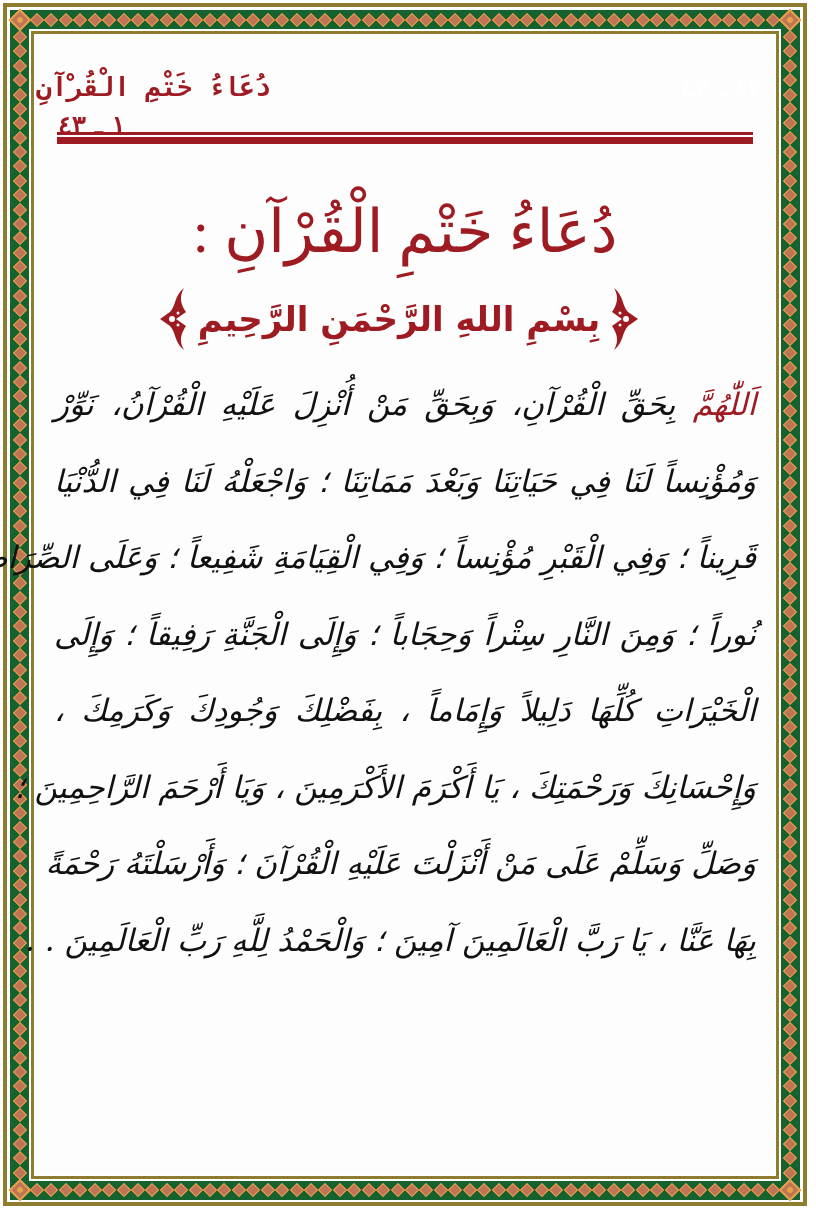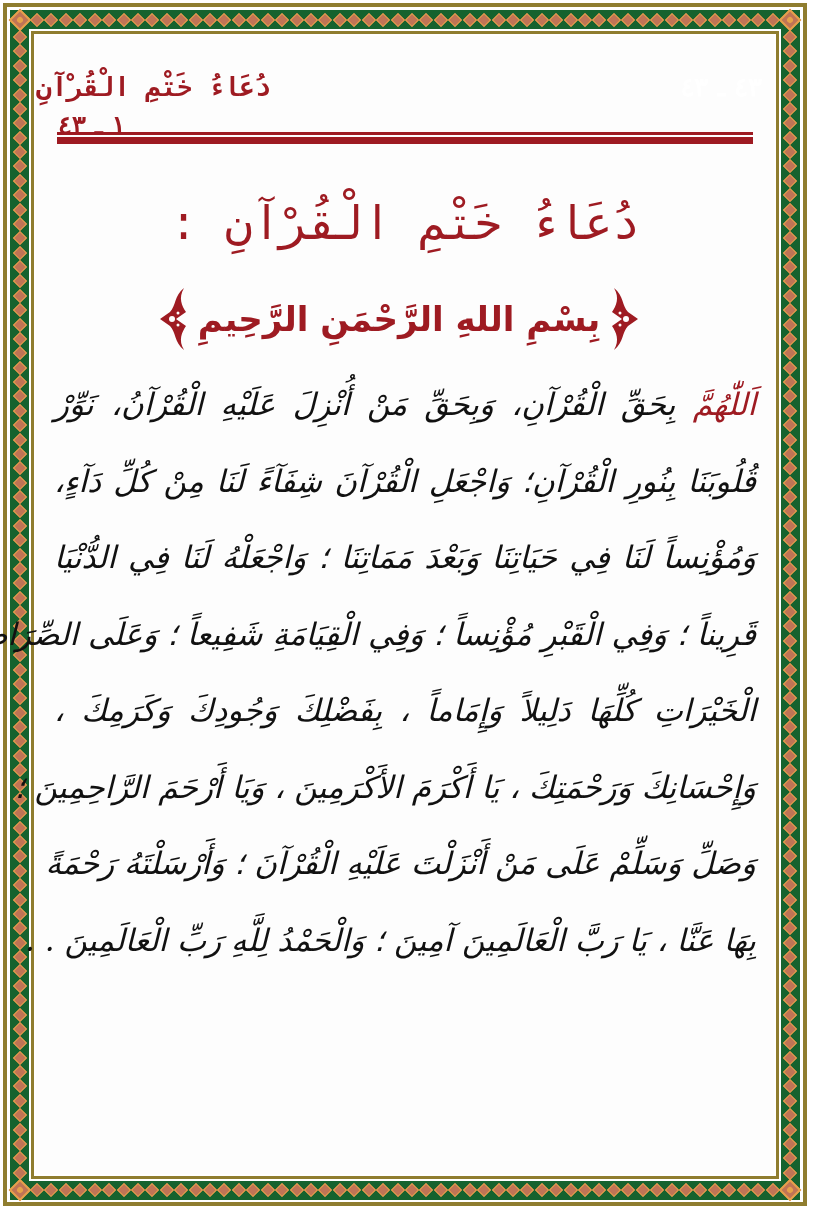--- a/index.html
+++ b/index.html
@@ -64,21 +64,21 @@
       direction: rtl;
       margin-top: 38px;
     }
     .header .hidden-range {
       position: absolute; right: 12px; top: 0; color: #ffffff; font-size: 26px; font-weight: bold;
     }
     .rule-thin { position: absolute; left: 21px; right: 21px; top: 96px; height: 3px; background: #9e1b22; }
     .rule-thick { position: absolute; left: 21px; right: 21px; top: 101px; height: 7px; background: #9e1b22; }
     .main-title {
       position: absolute; left: 0; right: 0; top: 160px; text-align: center; direction: rtl;
-      color: #9e1b22; font-size: 46px; font-family: Liberation Mono, monospace;
+      color: #9e1b22; font-size: 60px; font-family: Liberation Serif, serif;
     }
     .basmala-row {
       position: absolute; left: 120px; right: 132px; top: 248px; height: 70px;
       display: flex; align-items: center; justify-content: flex-start; direction: ltr;
     }
     .basmala {
       color: #9e1b22; font-size: 34px; font-weight: bold; direction: rtl; text-align: center; flex: 1;
       font-family: "DejaVu Sans", sans-serif;
     }
     .flourish { width: 34px; height: 66px; }
@@ -400,21 +400,21 @@
     <svg class="flourish" viewBox="0 0 34 66">
       <path d="M6 2 C16 10, 14 20, 20 26 L30 33 L20 40 C14 46, 16 56, 6 64 C12 54, 8 46, 4 40 L14 33 L4 26 C8 20, 12 12, 6 2 Z" fill="#9e1b22"></path>
       <circle cx="18" cy="33" r="3" fill="#fdfdfd"></circle>
       <circle cx="12" cy="27" r="1.5" fill="#fdfdfd"></circle>
       <circle cx="12" cy="39" r="1.5" fill="#fdfdfd"></circle>
     </svg>
   </div>
 
   <div class="body-text">
     <span class="line"><span class="allahumma">اَللّٰهُمَّ</span><span> بِحَقِّ الْقُرْآنِ، وَبِحَقِّ مَنْ أُنْزِلَ عَلَيْهِ الْقُرْآنُ، نَوِّرْ</span></span>
-    <span class="line">قُلُوبَنَا بِنُورِ الْقُرْآنِ؛ وَاجْعَلِ الْقُرْآنَ شِفَآءً لَنَا مِنْ كُلِّ دَآءٍ،</span>
     <span class="line">وَمُؤْنِساً لَنَا فِي حَيَاتِنَا وَبَعْدَ مَمَاتِنَا ؛ وَاجْعَلْهُ لَنَا فِي الدُّنْيَا</span>
     <span class="line">قَرِيناً ؛ وَفِي الْقَبْرِ مُؤْنِساً ؛ وَفِي الْقِيَامَةِ شَفِيعاً ؛ وَعَلَى الصِّرَاطِ</span>
+    <span class="line">نُوراً ؛ وَمِنَ النَّارِ سِتْراً وَحِجَاباً ؛ وَإِلَى الْجَنَّةِ رَفِيقاً ؛ وَإِلَى</span>
     <span class="line">الْخَيْرَاتِ كُلِّهَا دَلِيلاً وَإِمَاماً ، بِفَضْلِكَ وَجُودِكَ وَكَرَمِكَ ،</span>
     <span class="line">وَإِحْسَانِكَ وَرَحْمَتِكَ ، يَا أَكْرَمَ الأَكْرَمِينَ ، وَيَا أَرْحَمَ الرَّاحِمِينَ ؛</span>
     <span class="line">وَصَلِّ وَسَلِّمْ عَلَى مَنْ أَنْزَلْتَ عَلَيْهِ الْقُرْآنَ ؛ وَأَرْسَلْتَهُ رَحْمَةً</span>
     <span class="line last">بِهَا عَنَّا ، يَا رَبَّ الْعَالَمِينَ آمِينَ ؛ وَالْحَمْدُ لِلَّهِ رَبِّ الْعَالَمِينَ . .</span>
   </div>
 </div>
 
 </body></html>

